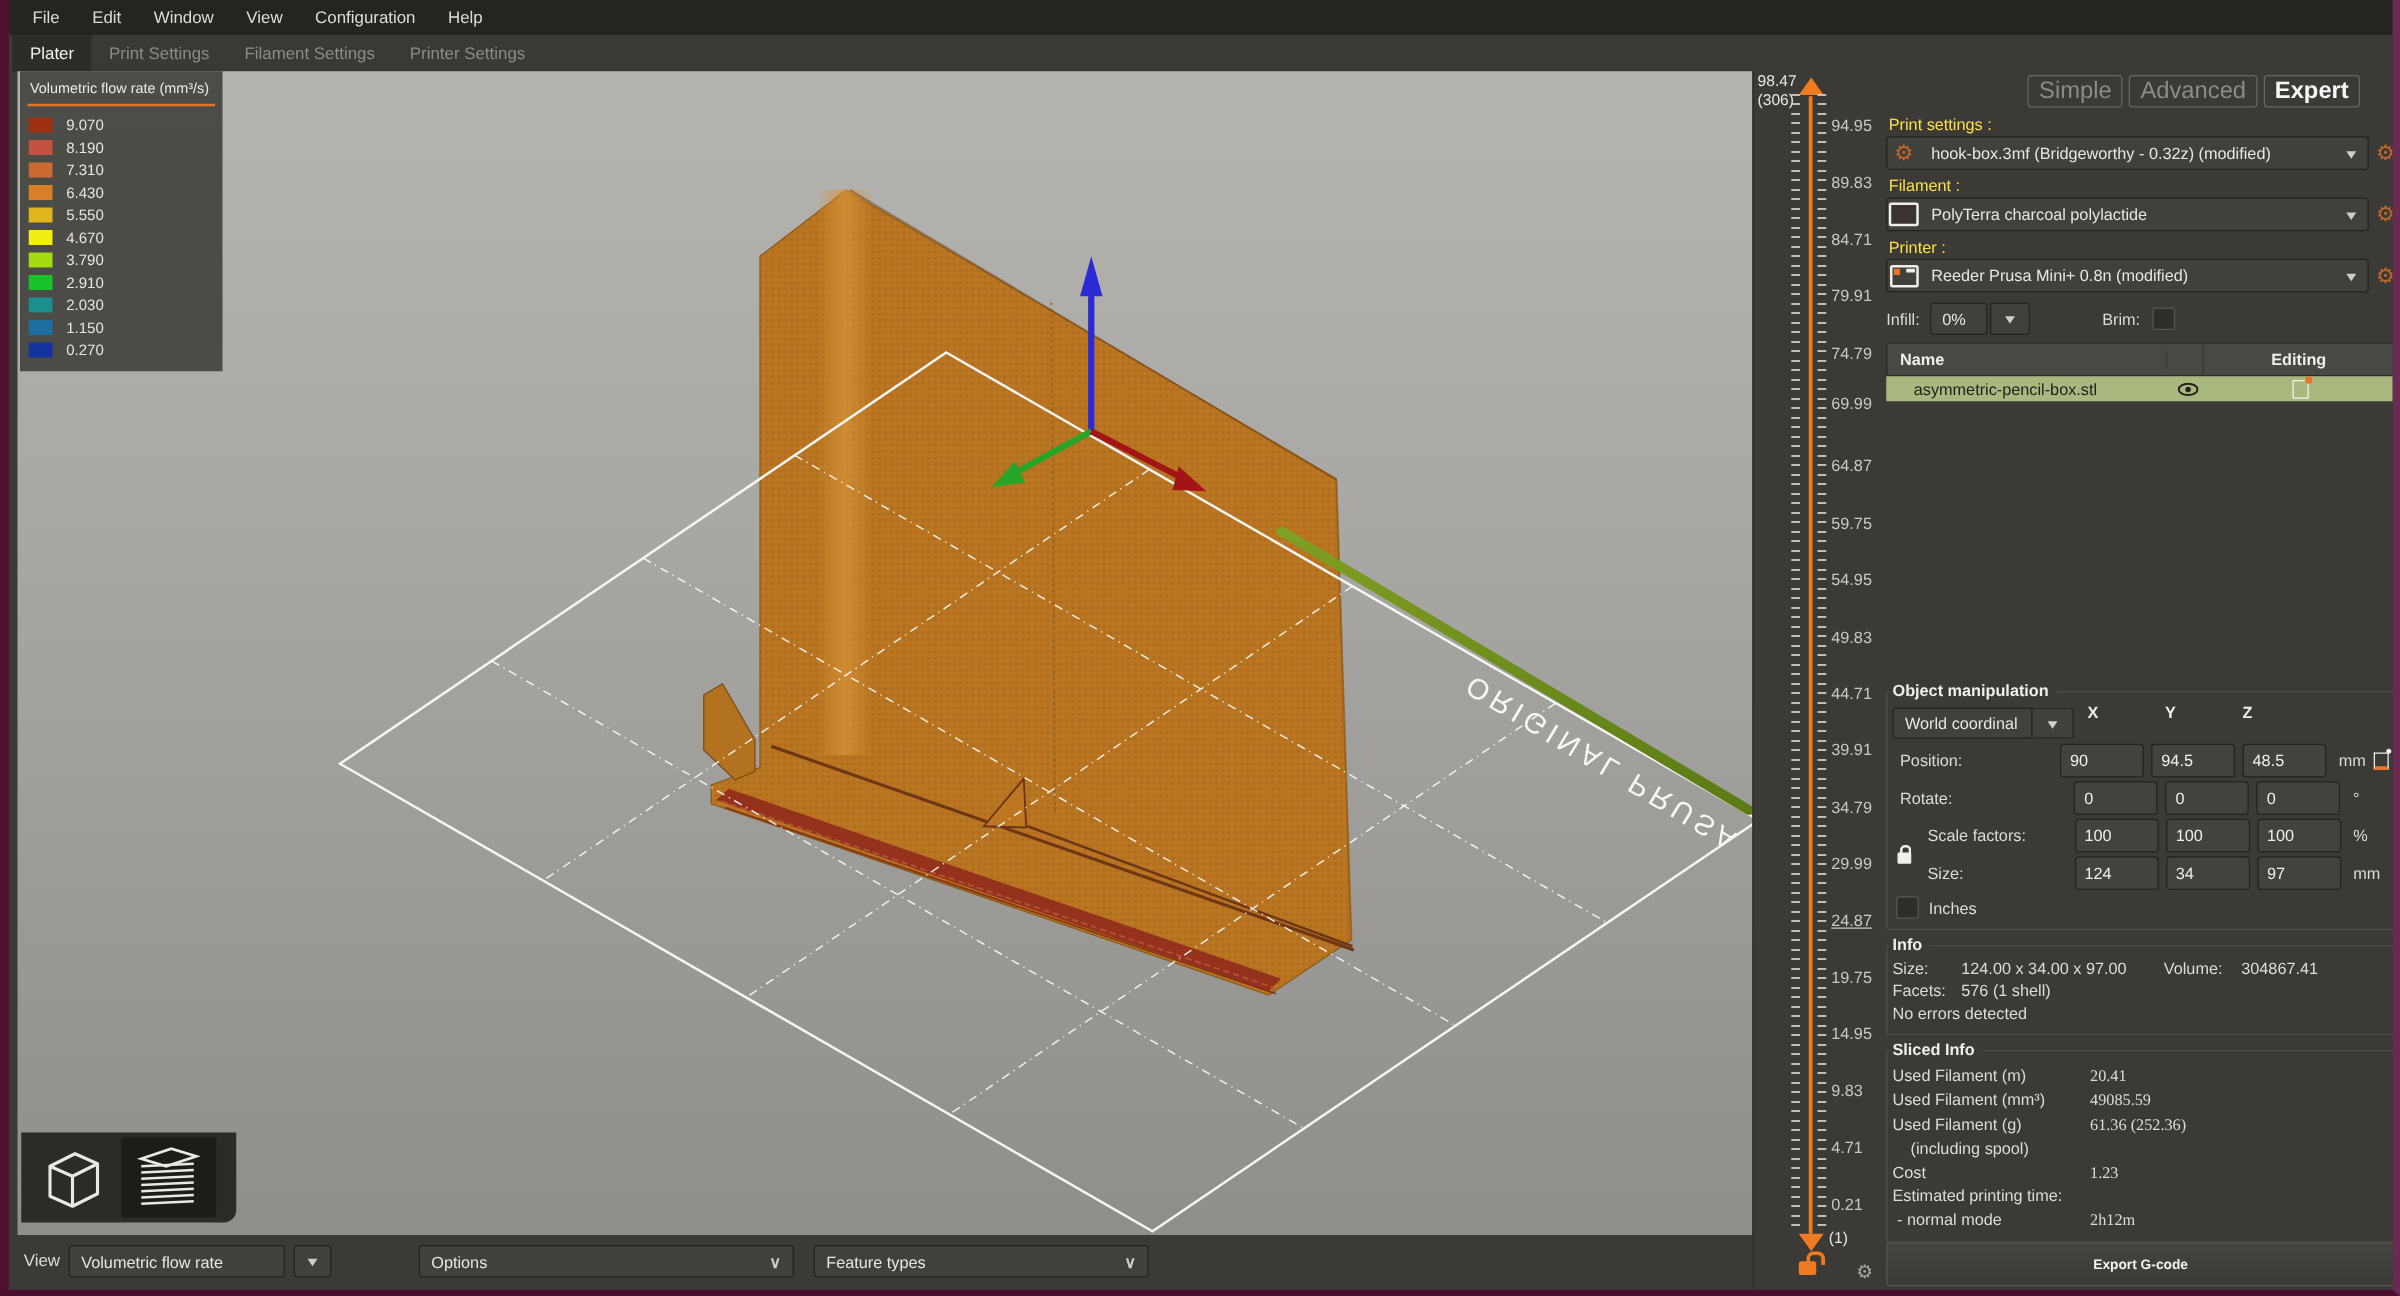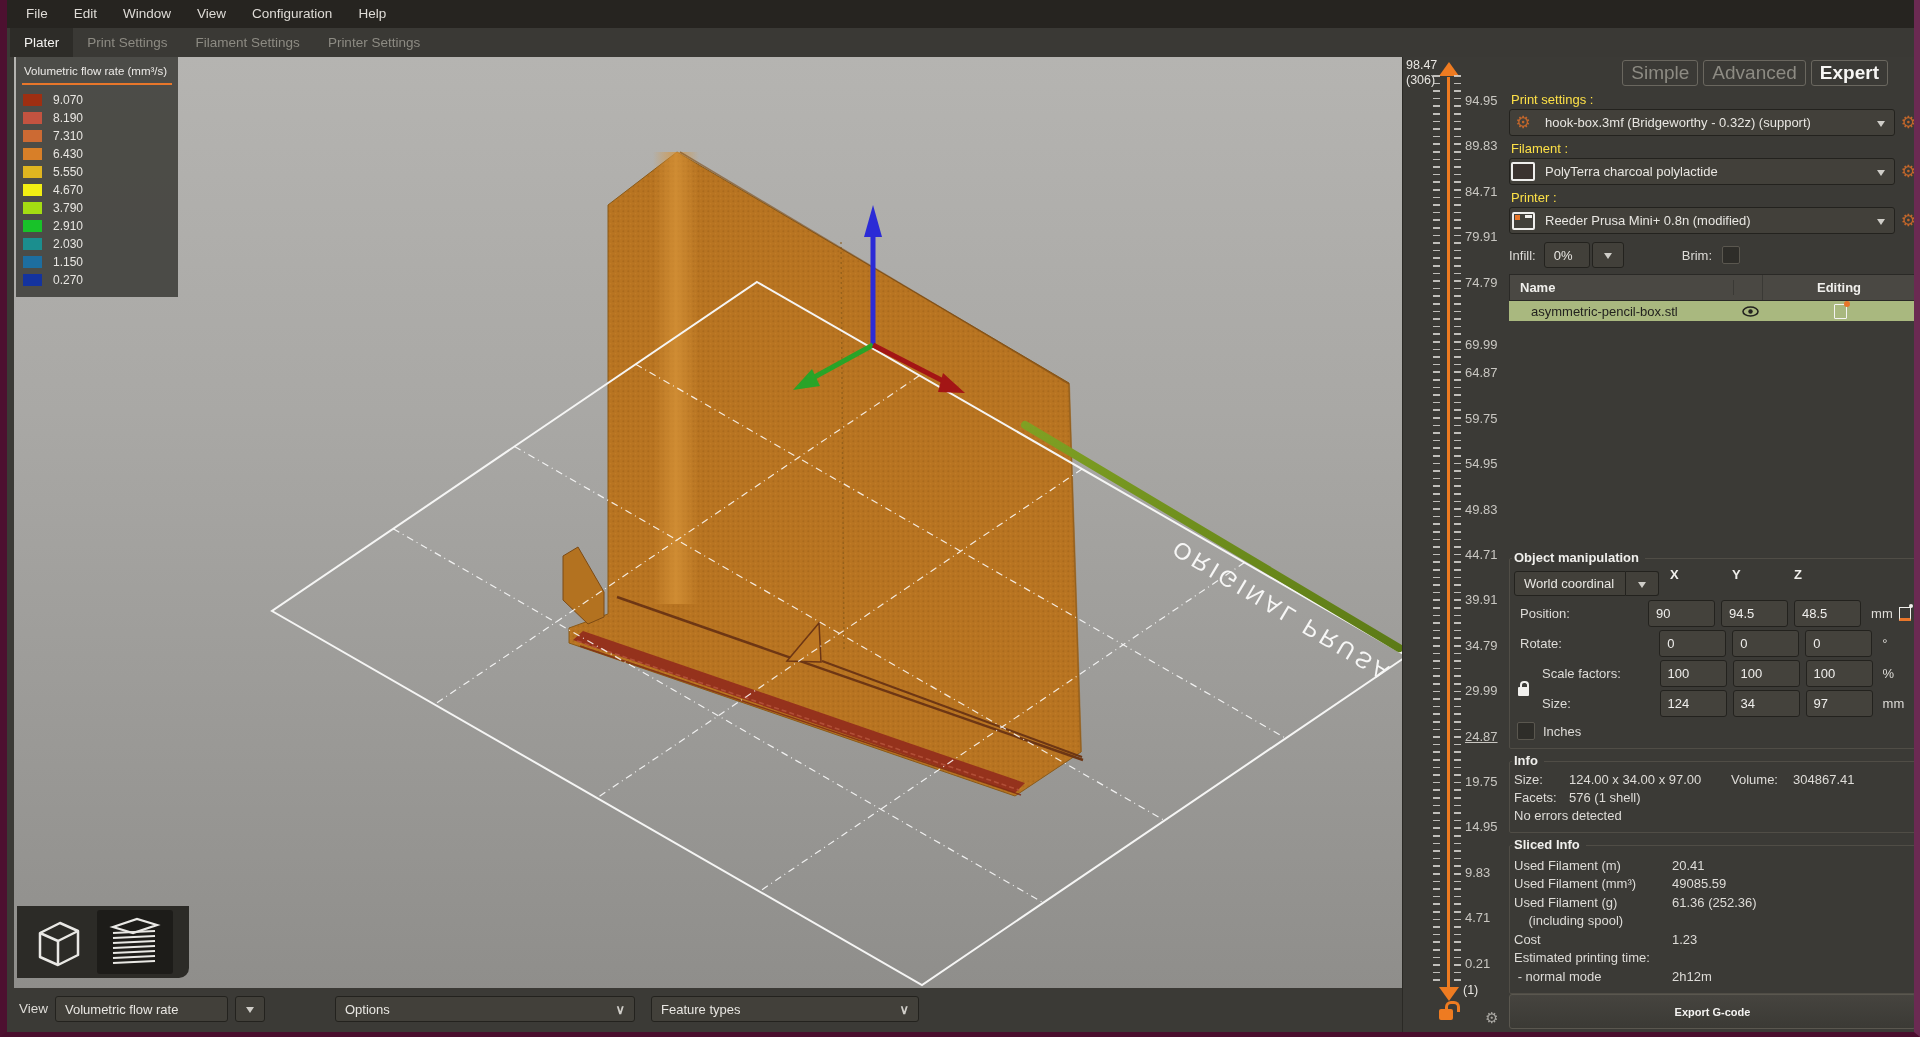--- a/index.html
+++ b/index.html
@@ -103,21 +103,21 @@
   .scale-lock{position:absolute;left:8px;top:128px;width:11px;height:9px;background:#f0efec;border-radius:1px;}
   .scale-lock:before{content:"";position:absolute;left:1.5px;top:-6px;width:5px;height:6px;border:2px solid #f0efec;border-bottom:none;border-radius:4px 4px 0 0;}
   .drop-ico{width:11px;height:10px;border:1.5px solid #f0efec;border-bottom:3px solid #e8762a;position:relative;margin-left:2px;}
   .drop-ico:after{content:"";position:absolute;right:-3px;top:-4px;width:4px;height:4px;border-radius:50%;background:#f0efec;}
   .inches-row{display:flex;align-items:center;gap:8px;margin:6px 0 2px 3px;}
   
   .inf-row{display:flex;margin:3px 0;}
   .info-size-grid{display:flex;margin:2px 0;}
   .sliced-row{display:flex;margin:3.5px 0;white-space:pre-wrap;}
   .sliced-row .sk{width:158px;}
-  .sliced-row .sv{flex:1;}
+  .sliced-row .sv{flex:1;font-family:Liberation Serif, serif;}
   #export-btn{margin-top:auto;height:33px;background:linear-gradient(#46443f,#3b3a35);border:1px solid #5a574f;border-radius:3px;color:#f4f3f1;font-weight:bold;font-size:11px;display:flex;align-items:center;justify-content:center;}
 </style>
 </head>
 <body>
 
 <div id="app">
 
   <div id="menubar">
       <div class="menu-item">File</div>
       <div class="menu-item">Edit</div>
@@ -282,21 +282,21 @@
     <div class="vup"></div>
     <div class="vline"></div>
     <div class="tickcol l"></div>
     <div class="tickcol r"></div>
     <div id="ruler-labels">
         <div class="tick-label" style="top: 36px;">94.95</div>
         <div class="tick-label" style="top: 81.4px;">89.83</div>
         <div class="tick-label" style="top: 126.8px;">84.71</div>
         <div class="tick-label" style="top: 172.2px;">79.91</div>
         <div class="tick-label" style="top: 217.6px;">74.79</div>
-        <div class="tick-label" style="top: 280px;">69.99</div>
+        <div class="tick-label" style="top: 258px;">69.99</div>
         <div class="tick-label" style="top: 308.4px;">64.87</div>
         <div class="tick-label" style="top: 353.8px;">59.75</div>
         <div class="tick-label" style="top: 399.2px;">54.95</div>
         <div class="tick-label" style="top: 444.6px;">49.83</div>
         <div class="tick-label" style="top: 490px;">44.71</div>
         <div class="tick-label" style="top: 535.4px;">39.91</div>
         <div class="tick-label" style="top: 580.8px;">34.79</div>
         <div class="tick-label" style="top: 626.2px;">29.99</div>
         <div class="tick-label" style="top: 671.6px; text-decoration: underline;">24.87</div>
         <div class="tick-label" style="top: 717px;">19.75</div>
@@ -335,21 +335,21 @@
     <div id="modes">
         <span class="mode-btn">Simple</span>
         <span class="mode-btn">Advanced</span>
         <span class="mode-btn active">Expert</span>
       </div>
 
     <div class="side-label">Print settings :</div>
     <div class="preset-row">
       <div class="combo">
         <span class="ico-cell gear-o">⚙</span>
-        <span class="txt">hook-box.3mf (Bridgeworthy - 0.32z) (support)</span>
+        <span class="txt">hook-box.3mf (Bridgeworthy - 0.32z) (modified)</span>
           <span class="tri"></span>
       </div>
       <span class="gear-o">⚙</span>
     </div>
 
     <div class="side-label">Filament :</div>
     <div class="preset-row">
       <div class="combo">
         <span class="ico-cell">
             <span class="sw-filament"></span>

